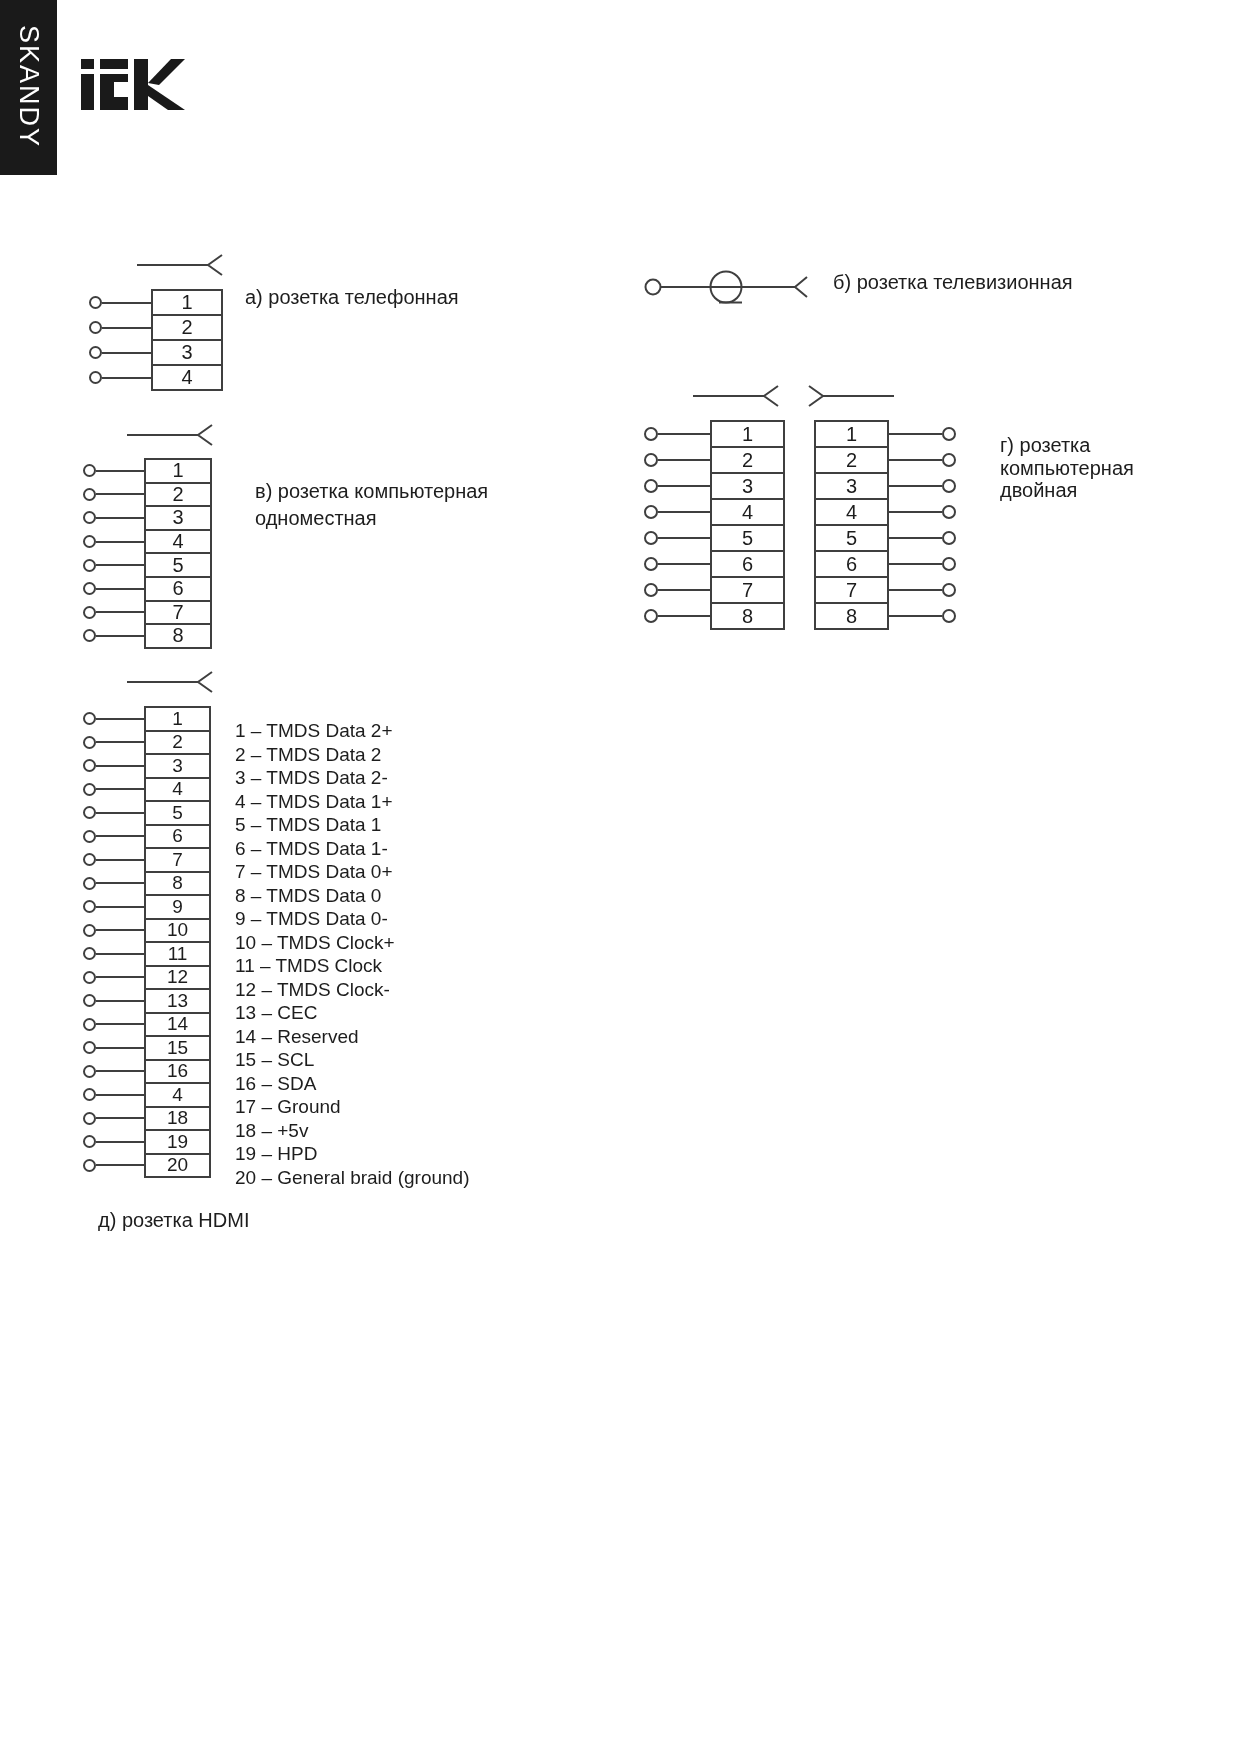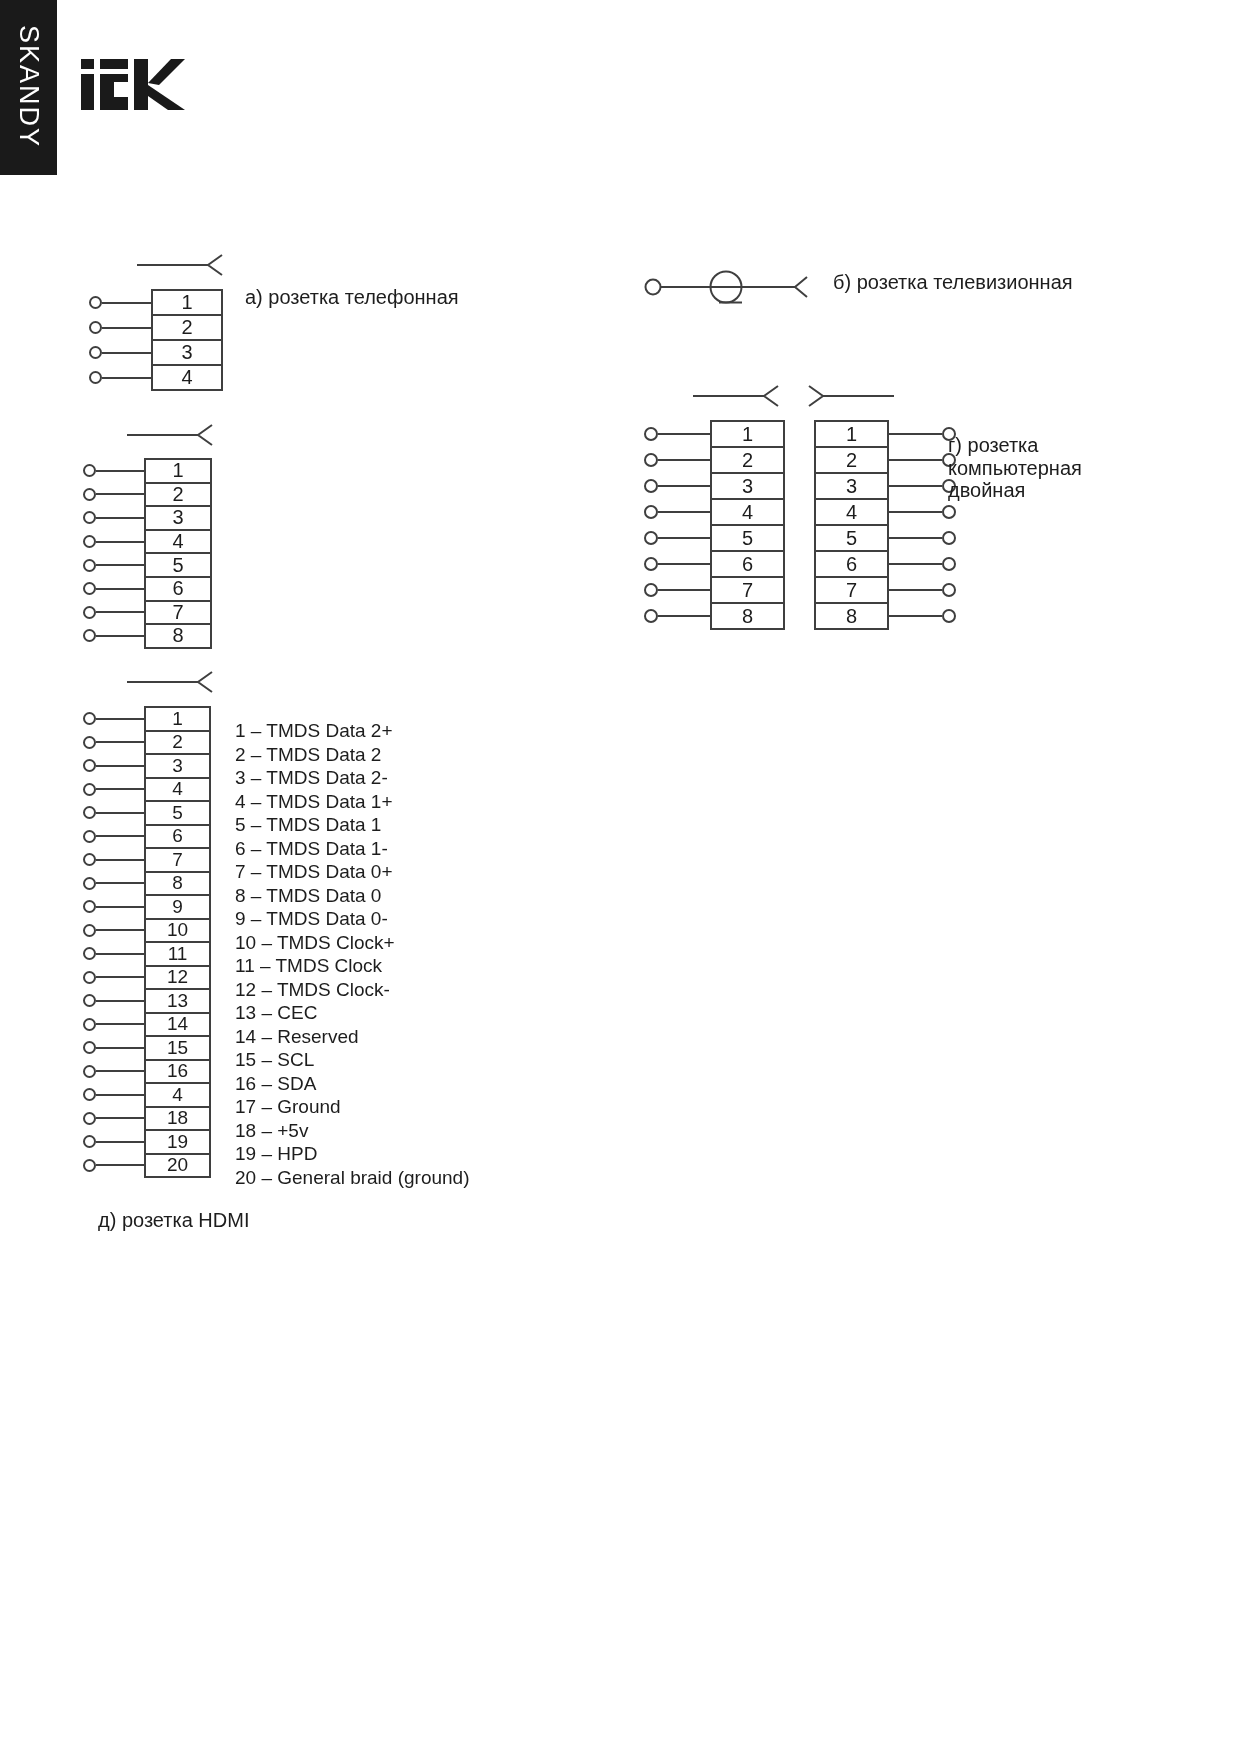--- a/index.html
+++ b/index.html
@@ -146,20 +146,24 @@
         <span class="pin-circle"></span>
         <span class="pin-wire"></span>
         <span class="pin-cell">7</span>
       </div>
       <div class="pin-row">
         <span class="pin-circle"></span>
         <span class="pin-wire"></span>
         <span class="pin-cell">8</span>
       </div>
     </div>
+  <div class="dlabel" style="left:255px;top:478px;">
+    <div class="ln">в) розетка компьютерная</div>
+    <div class="ln">одноместная</div>
+  </div>
 
   <div class="arrow" style="left:692px;top:383px;">
     <svg width="88" height="26" viewBox="0 0 88 26" fill="none" stroke="#3f3f3f" stroke-width="2">
       <path d="M1 13 H72 M86 3 L72 13 L86 23"></path>
     </svg>
   </div>
   <div class="arrow" style="left:807px;top:383px;">
     <svg width="88" height="26" viewBox="0 0 88 26" fill="none" stroke="#3f3f3f" stroke-width="2">
       <path d="M87 13 H16 M2 3 L16 13 L2 23"></path>
     </svg>
@@ -241,21 +245,21 @@
         <span class="pin-cell">7</span>
         <span class="pin-wire"></span>
         <span class="pin-circle"></span>
       </div>
       <div class="pin-row">
         <span class="pin-cell">8</span>
         <span class="pin-wire"></span>
         <span class="pin-circle"></span>
       </div>
     </div>
-  <div class="dlabel dlabel-g" style="left:948px;top:434px;">
+  <div class="dlabel dlabel-g" style="left:1000px;top:434px;">
     <div class="ln">г) розетка</div>
     <div class="ln">компьютерная</div>
     <div class="ln">двойная</div>
   </div>
 
   <div class="arrow" style="left:126px;top:669px;">
     <svg width="88" height="26" viewBox="0 0 88 26" fill="none" stroke="#3f3f3f" stroke-width="2">
       <path d="M1 13 H72 M86 3 L72 13 L86 23"></path>
     </svg>
   </div>

